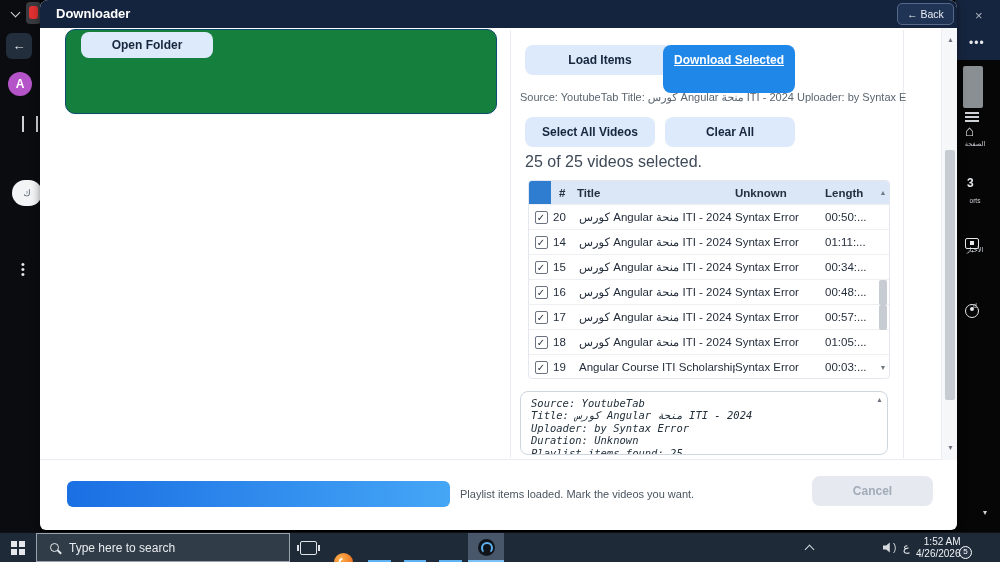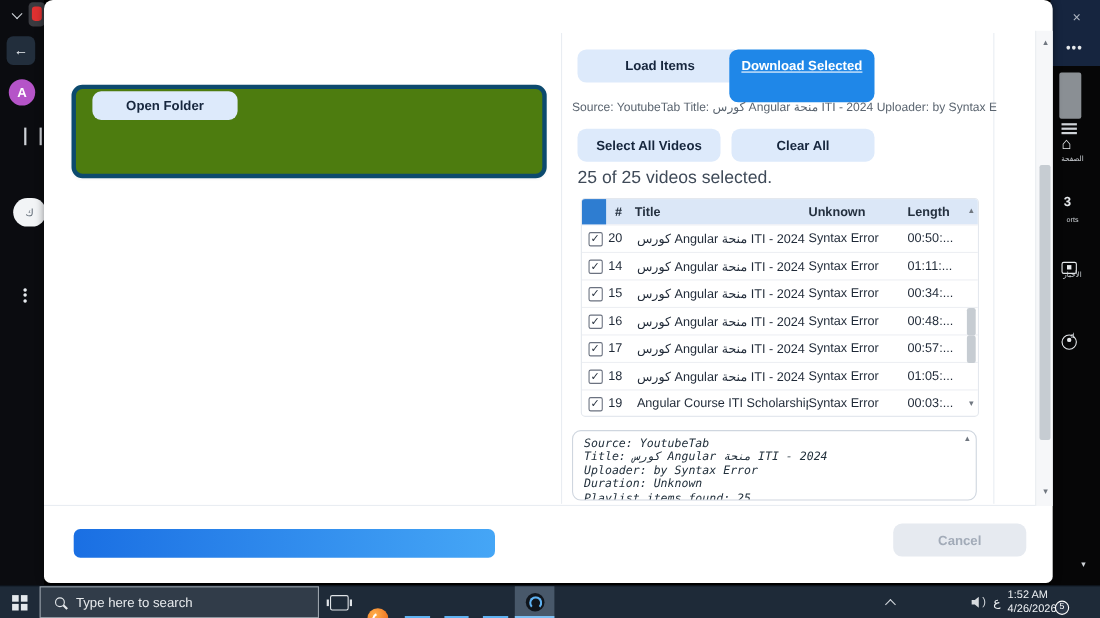--- a/index.html
+++ b/index.html
@@ -12,21 +12,21 @@
   .strip-right { left:955px; top:0; width:45px; height:532px; background:#060607; }
   .strip-right .hdr { left:0; top:0; width:45px; height:60px; background:#16253f; position:absolute; }
   .bg-label { color:#cfd3d8; font-size:6.5px; text-align:center; width:40px; }
 
   
   .window { left:40px; top:0; width:917px; height:530px; background:#fff; border-radius:8px 8px 6px 6px; box-shadow:0 0 8px rgba(0,0,0,.45); }
   .titlebar { left:0; top:0; width:100%; height:28px; background:#15243e; border-radius:8px 8px 0 0; position:absolute; }
   .titlebar .title { position:absolute; left:16px; top:6px; color:#fff; font-size:13px; font-weight:bold; }
   .btn-back { position:absolute; left:857px; top:3px; width:57px; height:22px; border:1px solid #54688a; background:#203455; color:#e9edf4; font-size:10.5px; border-radius:5px; text-align:center; line-height:20px; }
 
-  .card { border:4px solid #0c4a6e; border-radius:10px; background:#4d7c0f; box-shadow:0 1px 2px rgba(20,40,80,.04);margin-top:48px; }
+  .card { border:1px solid #0c4a6e; border-radius:10px; background:#15803d; box-shadow:0 1px 2px rgba(20,40,80,.04); }
   .btn-light { background:#ddeafb; color:#16263d; font-weight:bold; font-size:12px; border-radius:8px; text-align:center; }
   .btn-primary { background:#1f87e8; color:#fff; font-weight:bold; font-size:12px; border-radius:8px; text-align:center; }
   .btn-disabled { background:#e6eaf0; color:#a2abb8; font-weight:bold; font-size:12px; border-radius:8px; text-align:center; }
   .muted { color:#5b6570; font-size:11px; white-space:nowrap; overflow:hidden; }
 
   
   .vtable { border:1px solid #e4e8ee; border-radius:4px; background:#fff; overflow:hidden; }
   .trow, .thead { display:flex; align-items:center; }
   .thead { height:23px; background:#dbe7f7; font-size:11.5px; font-weight:bold; color:#24303f; }
   .trow { height:25px; border-top:1px solid #edeff3; font-size:11.5px; color:#1f2937; }
@@ -66,21 +66,21 @@
   .ic-app { width:17px; height:17px; border-radius:50%; background:#10151c; position:relative; }
   .ic-app::after { content:""; position:absolute; left:3px; top:3px; width:8px; height:8px; border:2px solid #5fb2f2; border-radius:50%; border-bottom-color:transparent; }
   .underline { height:2px; background:#5fb2f2; position:absolute; bottom:0; }
   .active-tile { background:#48586a; }
 
   .chev { width:7px; height:7px; border-left:1.6px solid #d3d8dd; border-bottom:1.6px solid #d3d8dd; }
   .chev.up { transform:rotate(135deg); }
   .chev.down { transform:rotate(-45deg); }
   .spk { width:10px; height:11px; background:#d7dbdf; clip-path:polygon(0 32%,32% 32%,68% 4%,68% 96%,32% 68%,0 68%); }
   .spk-arc { color:#d7dbdf; font-size:10px; line-height:11px; }
-  .tray-txt { color:#eef1f4; font-size:10px; line-height:12px; text-align:left; }
+  .tray-txt { color:#eef1f4; font-size:10px; line-height:12px; text-align:right; }
   .noti-badge { width:13px; height:13px; border-radius:50%; background:#2a3647; border:1.5px solid #fff; color:#fff; font-size:8px; line-height:10px; text-align:center; }
 
   
   .tile-dark { background:#222e3c; border-radius:6px; color:#e8ecf0; text-align:center; }
   .avatar { border-radius:50%; background:#b554c8; color:#fff; font-weight:bold; font-size:12px; text-align:center; line-height:24px; }
   .pill { background:#f2f4f6; border-radius:13px; color:#55606c; font-size:9px; line-height:26px; text-align:center; }
   .vdots { color:#e8ecf0; font-size:11px; letter-spacing:0; line-height:5px; }
   .red-ic { background:#3a3b40; border-radius:4px; position:relative; }
   .red-ic::after { content:""; position:absolute; left:3px; top:4px; width:9px; height:13px; background:#e03131; border-radius:3px; }
   .hamb { width:14px; height:10px; border-top:2px solid #cfd3d8; border-bottom:2px solid #cfd3d8; position:relative; }
@@ -118,20 +118,24 @@
   <div class="abs bg-label" style="left:0;top:197px;">orts</div>
   <div class="abs ic-tv" style="left:10px;top:228px;"></div>
   <div class="abs bg-label" style="left:0;top:246px;">الأخبار</div>
   <div class="abs ic-person" style="left:10px;top:283px;"></div>
   <div class="abs bg-label" style="left:0;top:302px;">d</div>
   <div class="abs" style="left:28px;top:508px;color:#cfd3d8;font-size:8px;">▾</div>
 </div>
 
 <div class="abs window">
 
+  <div class="titlebar">
+    <div class="title">Downloader</div>
+    <div class="btn-back">← Back</div>
+  </div>
 
   <div class="abs card" style="left:25px;top:29px;width:432px;height:85px;">
     <div class="abs btn-light" style="left:15px;top:2px;width:132px;height:26px;line-height:26px;">Open Folder</div>
   </div>
 
   <div class="abs divider" style="left:470px;top:30px;width:1px;height:428px;"></div>
   <div class="abs divider" style="left:863px;top:30px;width:1px;height:428px;"></div>
   <div class="abs divider" style="left:0;top:459px;width:901px;height:1px;"></div>
 
   <div class="abs btn-light" style="left:485px;top:45px;width:150px;height:30px;line-height:30px;">Load Items</div>
@@ -237,20 +241,21 @@
 Playlist items found: 25</div>
   <div class="abs arrow" style="left:836px;top:396px;">▲</div>
 
   <div class="abs sb-track" style="left:901px;top:28px;width:16px;height:432px;">
     <div class="abs arrow" style="left:5px;top:8px;">▲</div>
     <div class="abs sb-thumb" style="left:3px;top:122px;width:10px;height:250px;"></div>
     <div class="abs arrow" style="left:5px;top:416px;">▼</div>
   </div>
 
   <div class="abs progress" style="left:27px;top:481px;width:383px;height:26px;"></div>
+  <div class="abs" style="left:420px;top:481px;width:340px;height:26px;line-height:26px;font-size:11px;color:#4a5560;">Playlist items loaded. Mark the videos you want.</div>
   <div class="abs btn-disabled" style="left:772px;top:476px;width:121px;height:30px;line-height:30px;">Cancel</div>
 </div>
 
 <div class="abs taskbar">
   <div class="abs win-logo" style="left:11px;top:8px;">
       <span></span>
       <span></span>
       <span></span>
       <span></span>
     </div>

